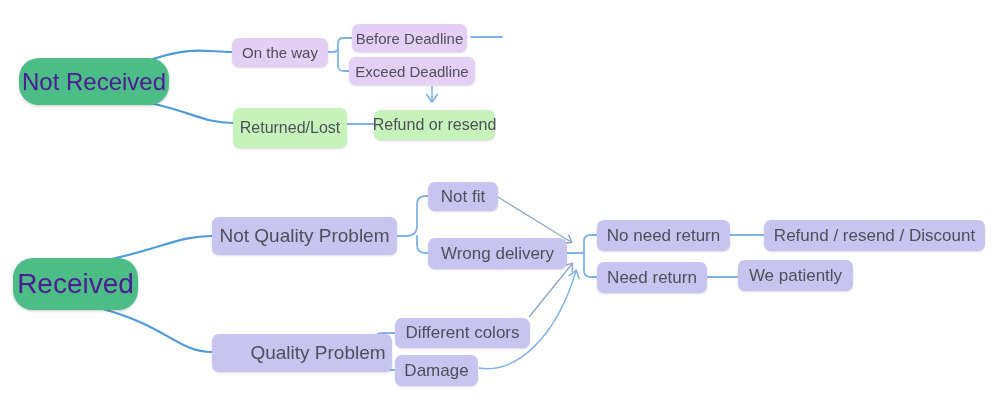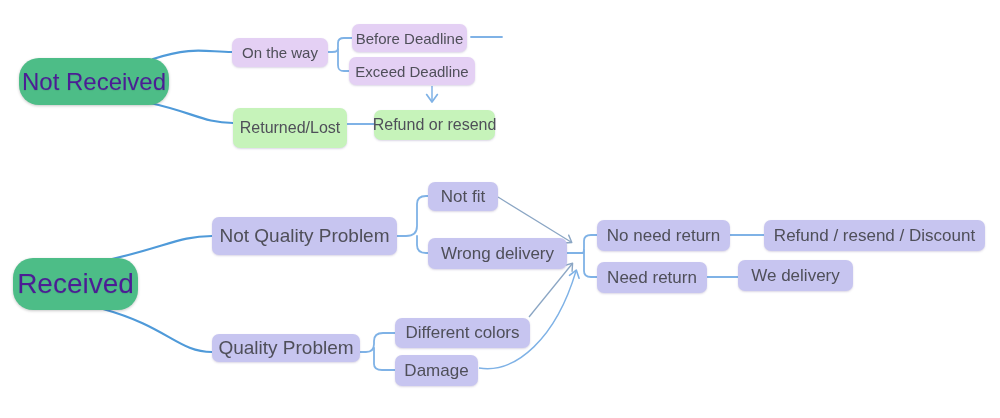--- a/index.html
+++ b/index.html
@@ -77,31 +77,31 @@
 
 
   <div class="node leafgreen" style="left:233px;top:108px;width:114px;height:40px;font-size:16px;">Returned/Lost</div>
 
   <div class="node leafgreen" style="left:374px;top:110px;width:121px;height:30px;font-size:16px;">Refund or resend</div>
 
   <div class="node root" style="left:13px;top:258px;width:125px;height:52px;font-size:28px;">Received</div>
 
   <div class="node peri" style="left:212px;top:217px;width:185px;height:38px;font-size:19px;">Not Quality Problem</div>
 
-  <div class="node peri" style="left:212px;top:334px;width:148px;height:28px;font-size:19px;">Quality Problem</div>
+  <div class="node peri" style="left:212px;top:334px;width:148px;height:38px;font-size:19px;padding-left:32px;">Quality Problem</div>
 
   <div class="node peri" style="left:428px;top:182px;width:70px;height:29px;font-size:17px;">Not fit</div>
 
   <div class="node peri" style="left:428px;top:238px;width:139px;height:31px;font-size:17px;">Wrong delivery</div>
 
   <div class="node peri" style="left:597px;top:220px;width:133px;height:31px;font-size:17px;">No need return</div>
 
   <div class="node peri" style="left:764px;top:220px;width:221px;height:31px;font-size:17px;">Refund / resend / Discount</div>
 
   <div class="node peri" style="left:597px;top:262px;width:110px;height:31px;font-size:17px;">Need return</div>
 
-  <div class="node peri" style="left:738px;top:260px;width:115px;height:31px;font-size:17px;">We delivery</div>
+  <div class="node peri" style="left:738px;top:260px;width:115px;height:31px;font-size:17px;">We patiently</div>
 
   <div class="node peri" style="left:395px;top:318px;width:135px;height:30px;font-size:17px;">Different colors</div>
 
   <div class="node peri" style="left:395px;top:355px;width:83px;height:31px;font-size:17px;">Damage</div>
 
 </div>
 
 </body></html>

